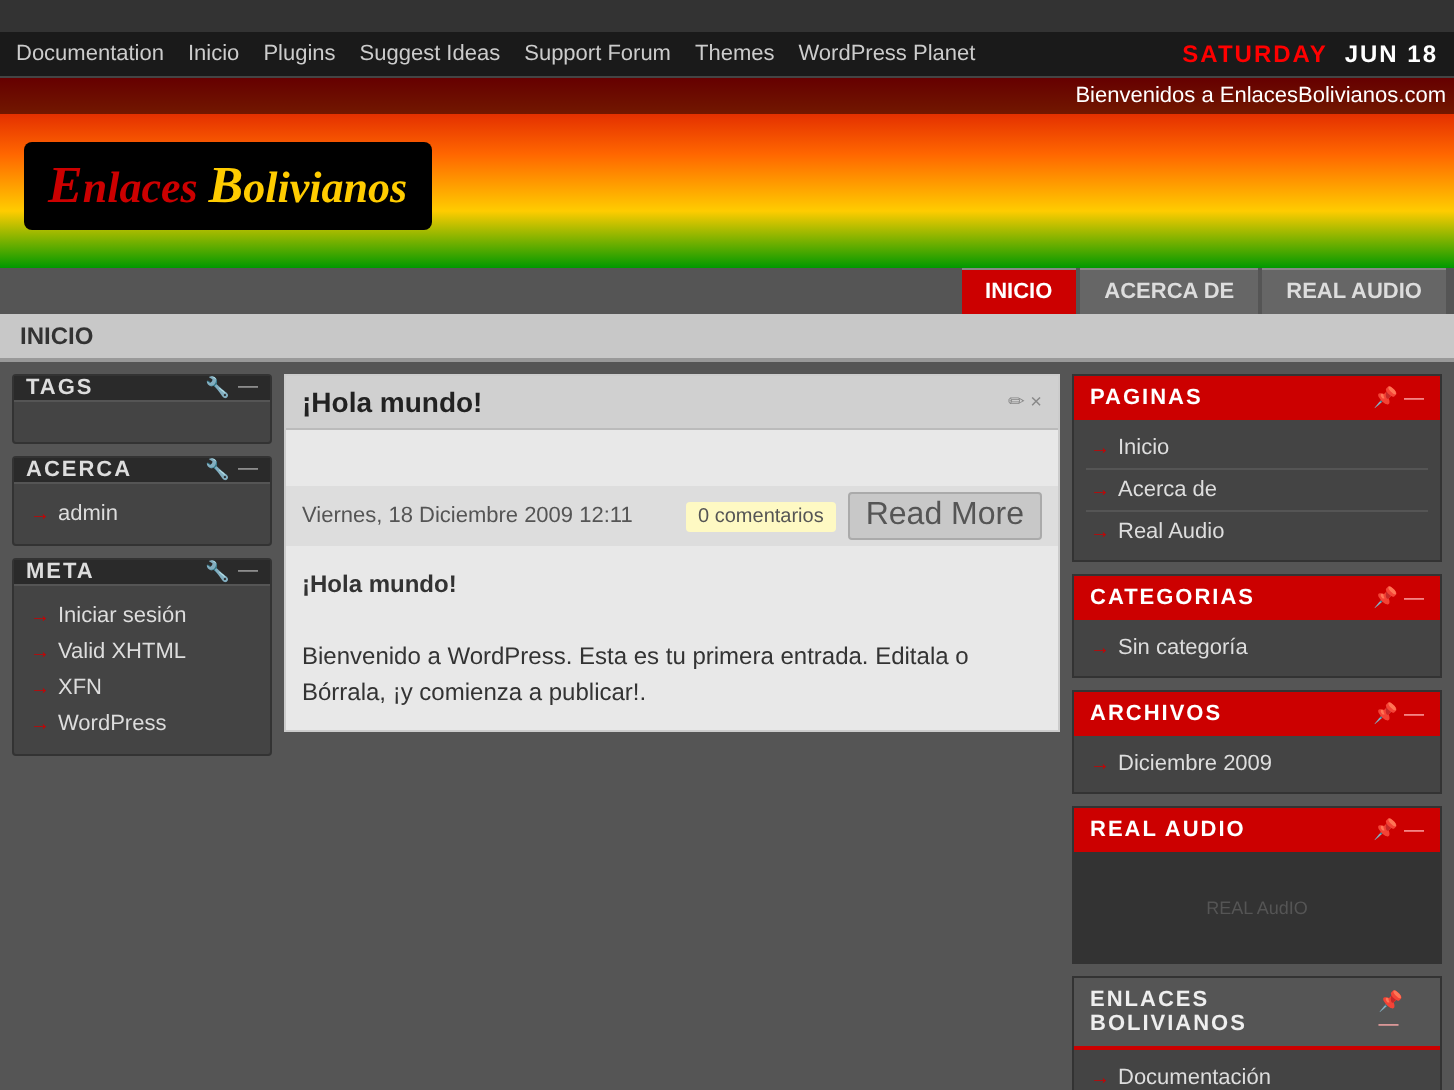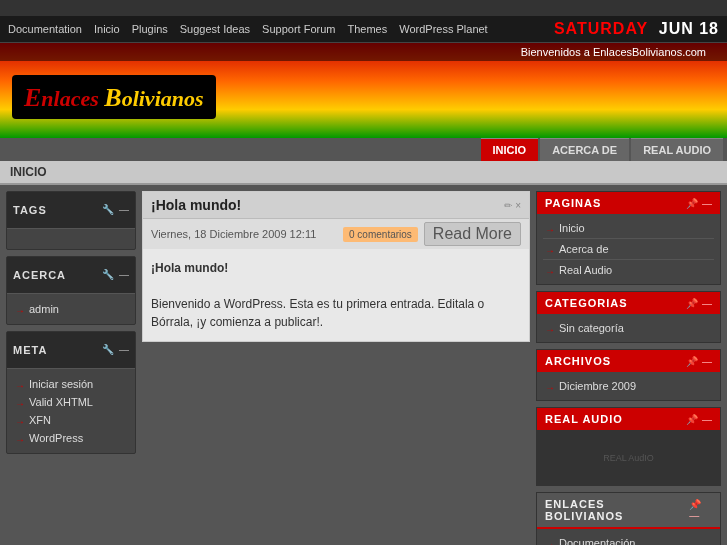--- a/index.html
+++ b/index.html
@@ -10,21 +10,21 @@
       background: #1a1a1a;
       display: flex;
       justify-content: space-between;
       align-items: center;
       padding: 4px 8px;
       border-bottom: 1px solid #444;
       margin-top: 16px;
     }
     .nav-links { display: flex; gap: 12px; }
     .nav-link { color: #ccc; text-decoration: none; font-size: 11px; cursor: pointer; }
-    .date-display { color: #fff; font-size: 16px; font-weight: bold; letter-spacing: 1px; }
+    .date-display { color: #fff; font-size: 12px; font-weight: bold; letter-spacing: 1px; }
     .date-display span { color: #f00; }
 
     
     #header {
       background: linear-gradient(to bottom, #cc0000 0%, #ff6600 40%, #ffcc00 70%, #009900 100%);
       height: 95px;
       position: relative;
       display: flex;
       align-items: center;
     }
@@ -36,21 +36,21 @@
       font-family: Georgia, serif;
       font-style: italic;
     }
     .logo-text { color: #cc0000; font-size: 28px; font-weight: bold; text-shadow: 2px 2px 4px #000; }
 
     
     #welcome-bar {
       background: rgba(0,0,0,0.5);
       color: #fff;
       font-size: 11px;
-      padding: 3px 21px;
+      padding: 3px 4px;
       text-align: right;
       position: absolute;
       right: 0; top: 0; left: 0;
       z-index: 2;
     }
 
     
     #main-nav {
       background: #555;
       display: flex;
@@ -100,24 +100,24 @@
       gap: 6px;
     }
 
     .widget {
       background: #444;
       border: 1px solid #333;
       border-radius: 2px;
     }
     .widget-header {
       background: #2a2a2a;
-      padding: 12px 6px;
+      padding: 0 6px;
       display: flex;
       justify-content: space-between;
-      align-items: flex-start;
+      align-items: flex-end;
       border-bottom: 1px solid #555;
     }
     .widget-title {
       color: #ddd;
       font-size: 11px;
       font-weight: bold;
       letter-spacing: 1px;
     }
     .widget-icons { display: flex; gap: 4px; color: #aaa; font-size: 10px; }
     .widget-body { padding: 6px; }
@@ -144,23 +144,23 @@
     }
     .post-header {
       background: #d0d0d0;
       padding: 5px 8px;
       display: flex;
       justify-content: space-between;
       align-items: center;
       border-bottom: 1px solid #bbb;
     }
     .post-title { font-size: 14px; font-weight: bold; color: #222; }
-    .post-meta { font-size: 11px; color: #555; padding: 3px 8px; display: flex; justify-content: space-between; align-items: center; background: #ddd; }
+    .post-meta { font-size: 11px; color: #555; padding: 3px 8px; display: flex; justify-content: space-between; align-items: center; background: #ddd; margin-top: 28px; }
     .post-actions { display: flex; gap: 6px; align-items: center; }
-    .comments-link { font-size: 10px; color: #555; background: #fdba74; padding: 2px 6px; border-radius: 2px; cursor: pointer; }
+    .comments-link { font-size: 10px; color: #555; background: #fef9c3; padding: 2px 6px; border-radius: 2px; cursor: pointer; }
     .read-more-btn { font-size: 16px; color: #555; background: #c8c8c8; padding: 2px 8px; border-radius: 2px; cursor: pointer; border: 1px solid #aaa; }
     .post-content { padding: 10px 8px; font-size: 12px; color: #333; line-height: 1.5; }
     .post-icons { color: #888; font-size: 10px; }
 
     
     #sidebar-right {
       width: 185px;
       flex-shrink: 0;
       display: flex;
       flex-direction: column;

